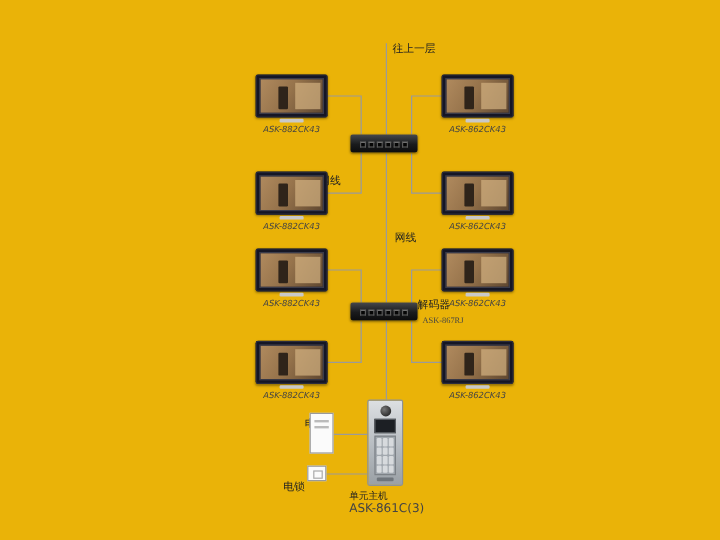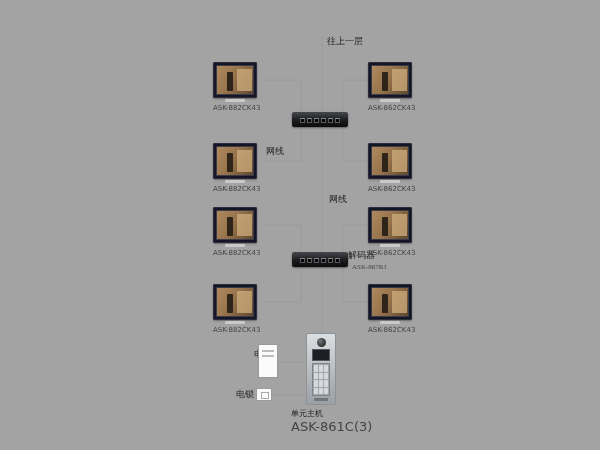--- a/index.html
+++ b/index.html
@@ -1,22 +1,22 @@
 <!DOCTYPE html>
 <html><head>
 <meta charset="utf-8">
 <style>
   html,body{margin:0;padding:0;background:#fff;}
-  .canvas{position:relative;width:600px;height:450px;background:#a3a3a3;overflow:hidden;
+  .canvas{position:relative;width:600px;height:450px;background:#eab308;overflow:hidden;
           font-family:"DejaVu Sans","Liberation Sans",sans-serif;color:#222;}
   .wires{position:absolute;left:0;top:0;}
   .wires path{stroke:#9a9a9a;stroke-width:1;fill:none;}
 
   
-  .monitor{position:absolute;width:44px;}
+  .monitor{position:absolute;width:60px;font-style:italic;}
   .mframe{height:36px;background:#151625;border-radius:2px;padding:3px;box-sizing:border-box;
           box-shadow:0 0 0 1px #2b2c3c inset,0 1px 2px rgba(0,0,0,.35);}
   .mscreen{width:100%;height:100%;position:relative;overflow:hidden;border:1px solid #3a3b4a;box-sizing:border-box;
            background:linear-gradient(120deg,#b08a5e 0%,#96734b 45%,#5f4730 100%);}
   .mscreen::before{content:"";position:absolute;left:55%;top:12%;width:42%;height:76%;background:#cfae7e;opacity:.75;}
   .mscreen .fig{position:absolute;left:28%;top:22%;width:16%;height:68%;background:#2f241a;border-radius:1px;}
   .mbase{width:20px;height:3px;background:#c9c9c9;margin:1px auto 0;border-radius:1px;}
   .mlabel{margin-top:2px;font-size:7px;line-height:8px;color:#444;text-align:center;white-space:nowrap;}
 
   
@@ -44,21 +44,21 @@
   .powerbox::before{content:"";position:absolute;left:3px;top:5px;width:12px;height:2px;background:#bbb;}
   .powerbox::after{content:"";position:absolute;left:3px;top:10px;width:12px;height:2px;background:#bbb;}
   .lockbox{position:absolute;left:256px;top:388px;width:16px;height:13px;background:#fbfbfb;
            border:1px solid #9a9a9a;box-sizing:border-box;}
   .lockbox::before{content:"";position:absolute;left:4px;top:3px;width:6px;height:5px;border:1px solid #aaa;}
 
   
   .slabel{position:absolute;font-size:9px;line-height:11px;color:#222;white-space:nowrap;}
   .slabel.small{font-size:7px;color:#444;}
   .stname{position:absolute;left:291px;top:408px;width:60px;font-size:8px;color:#222;white-space:nowrap;}
-  .stmodel{position:absolute;left:291px;top:419px;width:60px;text-align:center;font-size:13px;color:#444;white-space:nowrap;}
+  .stmodel{position:absolute;left:291px;top:419px;width:60px;text-align:center;font-size:10px;color:#444;white-space:nowrap;}
 </style>
 </head>
 <body>
 
 <div class="canvas">
 
   <svg class="wires" width="600" height="450">
     <path d="M322 36 V112"></path>
     <path d="M322 128 V252"></path>
     <path d="M322 268 V333"></path>
@@ -73,21 +73,21 @@
     <path d="M306 362 H278"></path>
     <path d="M306 395 H272"></path>
   </svg>
 
   <div class="slabel" style="left:327px;top:36px;">往上一层</div>
   <div class="slabel" style="left:266px;top:146px;">网线</div>
   <div class="slabel" style="left:329px;top:194px;">网线</div>
   <div class="slabel" style="left:348px;top:250px;">解码器</div>
   <div class="slabel small" style="left:352px;top:262px;font-family:Liberation Serif, serif;">ASK-867RJ</div>
   <div class="slabel" style="left:254px;top:349px;">电源</div>
-  <div class="slabel" style="left:236px;top:389px;">电锁</div>
+  <div class="slabel" style="left:236px;top:401px;">电锁</div>
   <div class="stname">单元主机</div>
   <div class="stmodel">ASK-861C(3)</div>
 
   <div class="monitor" style="left:213px;top:62px;">
     <div class="mframe">
       <div class="mscreen">
           <i class="fig"></i>
         </div>
     </div>
     <div class="mbase"></div>

